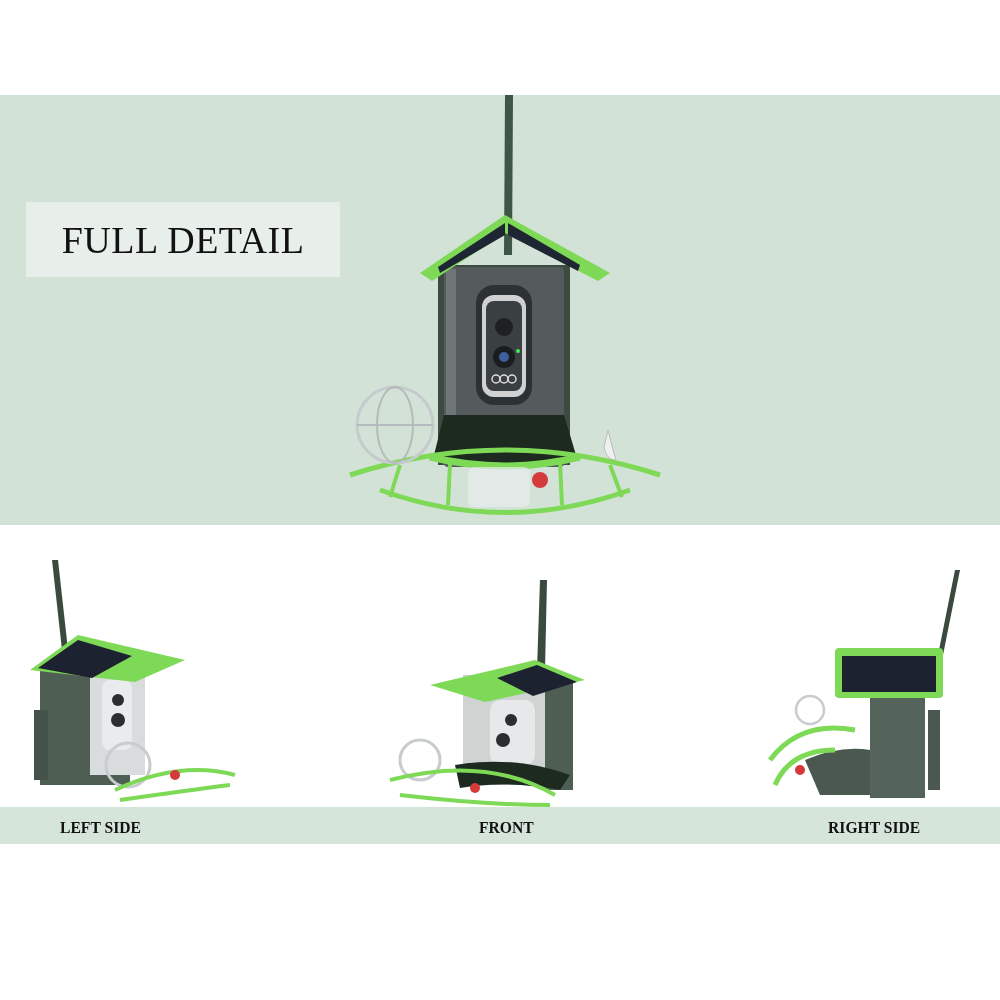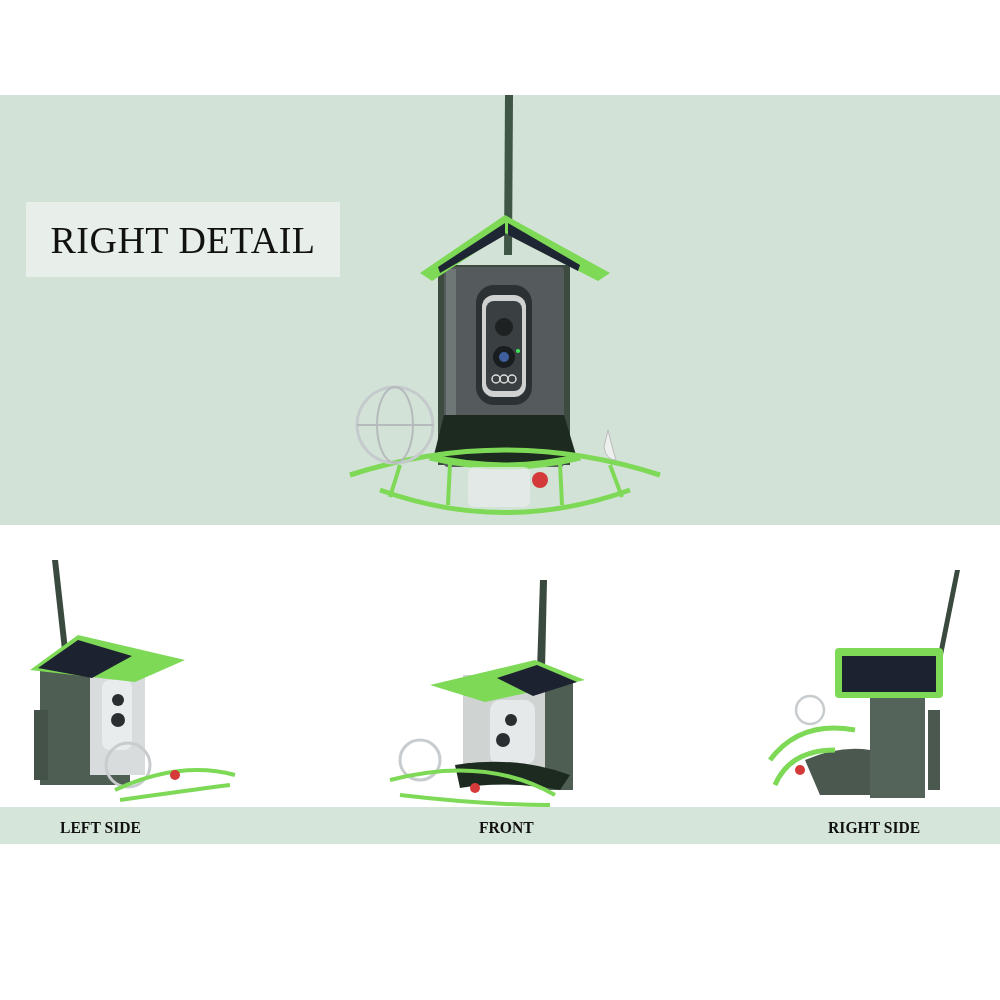--- a/index.html
+++ b/index.html
@@ -13,21 +13,21 @@
   .label { position: absolute; top: 818px; font-size: 17px; font-weight: bold; color: #111;
            transform: scaleX(0.92); transform-origin: left; }
   svg { position: absolute; overflow: visible; }
 </style>
 </head>
 <body>
 
 <div class="hero"></div>
 
 <div class="title-box">
-  <span class="title-text">RIGHT DETAIL</span>
+  <span class="title-text">FULL DETAIL</span>
 </div>
 
 <svg style="left:340px;top:95px" width="320" height="430" viewBox="0 0 320 430">
 
   <polygon points="165,0 173,0 172,160 164,160" fill="#3f5545"></polygon>
 
   <rect x="98" y="170" width="132" height="200" fill="#3c4a40"></rect>
 
   <rect x="104" y="172" width="120" height="200" fill="#555a5c" rx="4"></rect>
   <rect x="106" y="174" width="10" height="190" fill="#8a9190" opacity="0.5"></rect>

